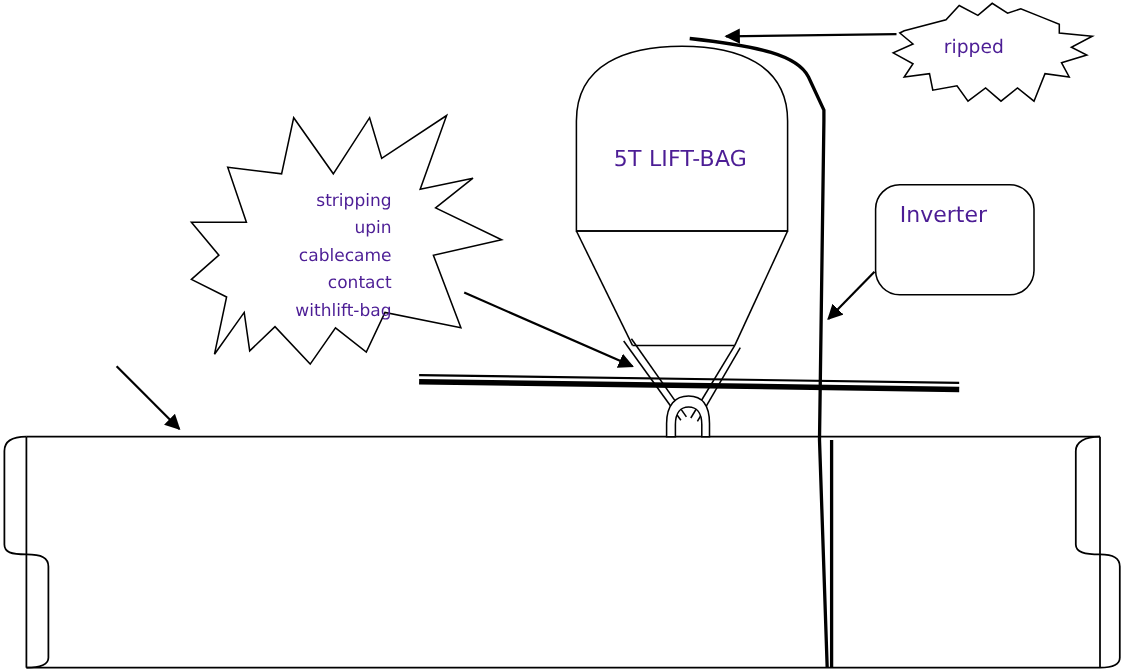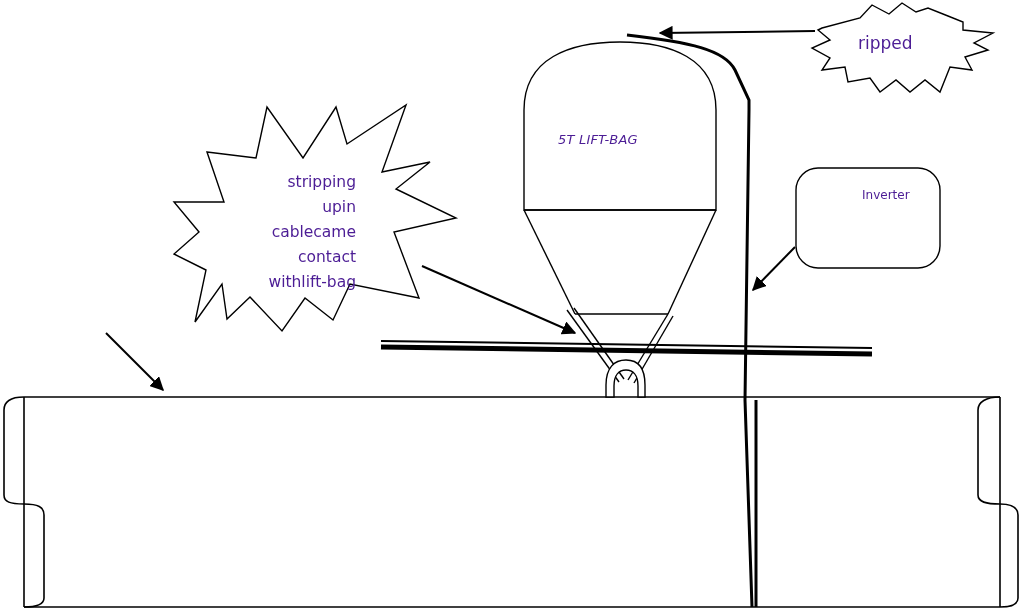--- a/index.html
+++ b/index.html
@@ -1,21 +1,21 @@
 <!DOCTYPE html>
 <html><head>
 <meta charset="utf-8">
 <style>
   html, body { margin: 0; padding: 0; background: #ffffff; }
   body { width: 1024px; height: 610px; overflow: hidden; position: relative; }
   #canvas { position: absolute; left: 0; top: 0; width: 1024px; height: 610px; }
   .lbl { position: absolute; font-family: "DejaVu Sans", sans-serif; color: #4c1d95; font-size: 16px; }
   .label-ripped { left: 858px; top: 33px; font-size: 17px; }
-  .label-bag { left: 558px; top: 132px; font-size: 13px; letter-spacing: 0.2px; font-style: italic; }
-  .label-inverter { left: 862px; top: 181px; font-size: 12px; line-height: 29px; width: 90px; }
+  .label-bag { left: 558px; top: 132px; font-size: 20px; letter-spacing: 0.2px; }
+  .label-inverter { left: 818px; top: 181px; font-size: 20px; line-height: 29px; width: 90px; }
   .label-strip { left: 250px; top: 170px; width: 106px; font-size: 15.5px; line-height: 25px; }
   .label-strip .row { display: flex; justify-content: flex-end; white-space: nowrap; }
 </style>
 </head>
 <body>
 
 <svg id="canvas" viewBox="0 0 1024 610" xmlns="http://www.w3.org/2000/svg">
   <defs>
     <marker id="ah" viewBox="0 0 10 10" refX="9" refY="5" markerWidth="7" markerHeight="7" orient="auto-start-reverse">
       <path d="M0,0 L10,5 L0,10 z" fill="#000"></path>

